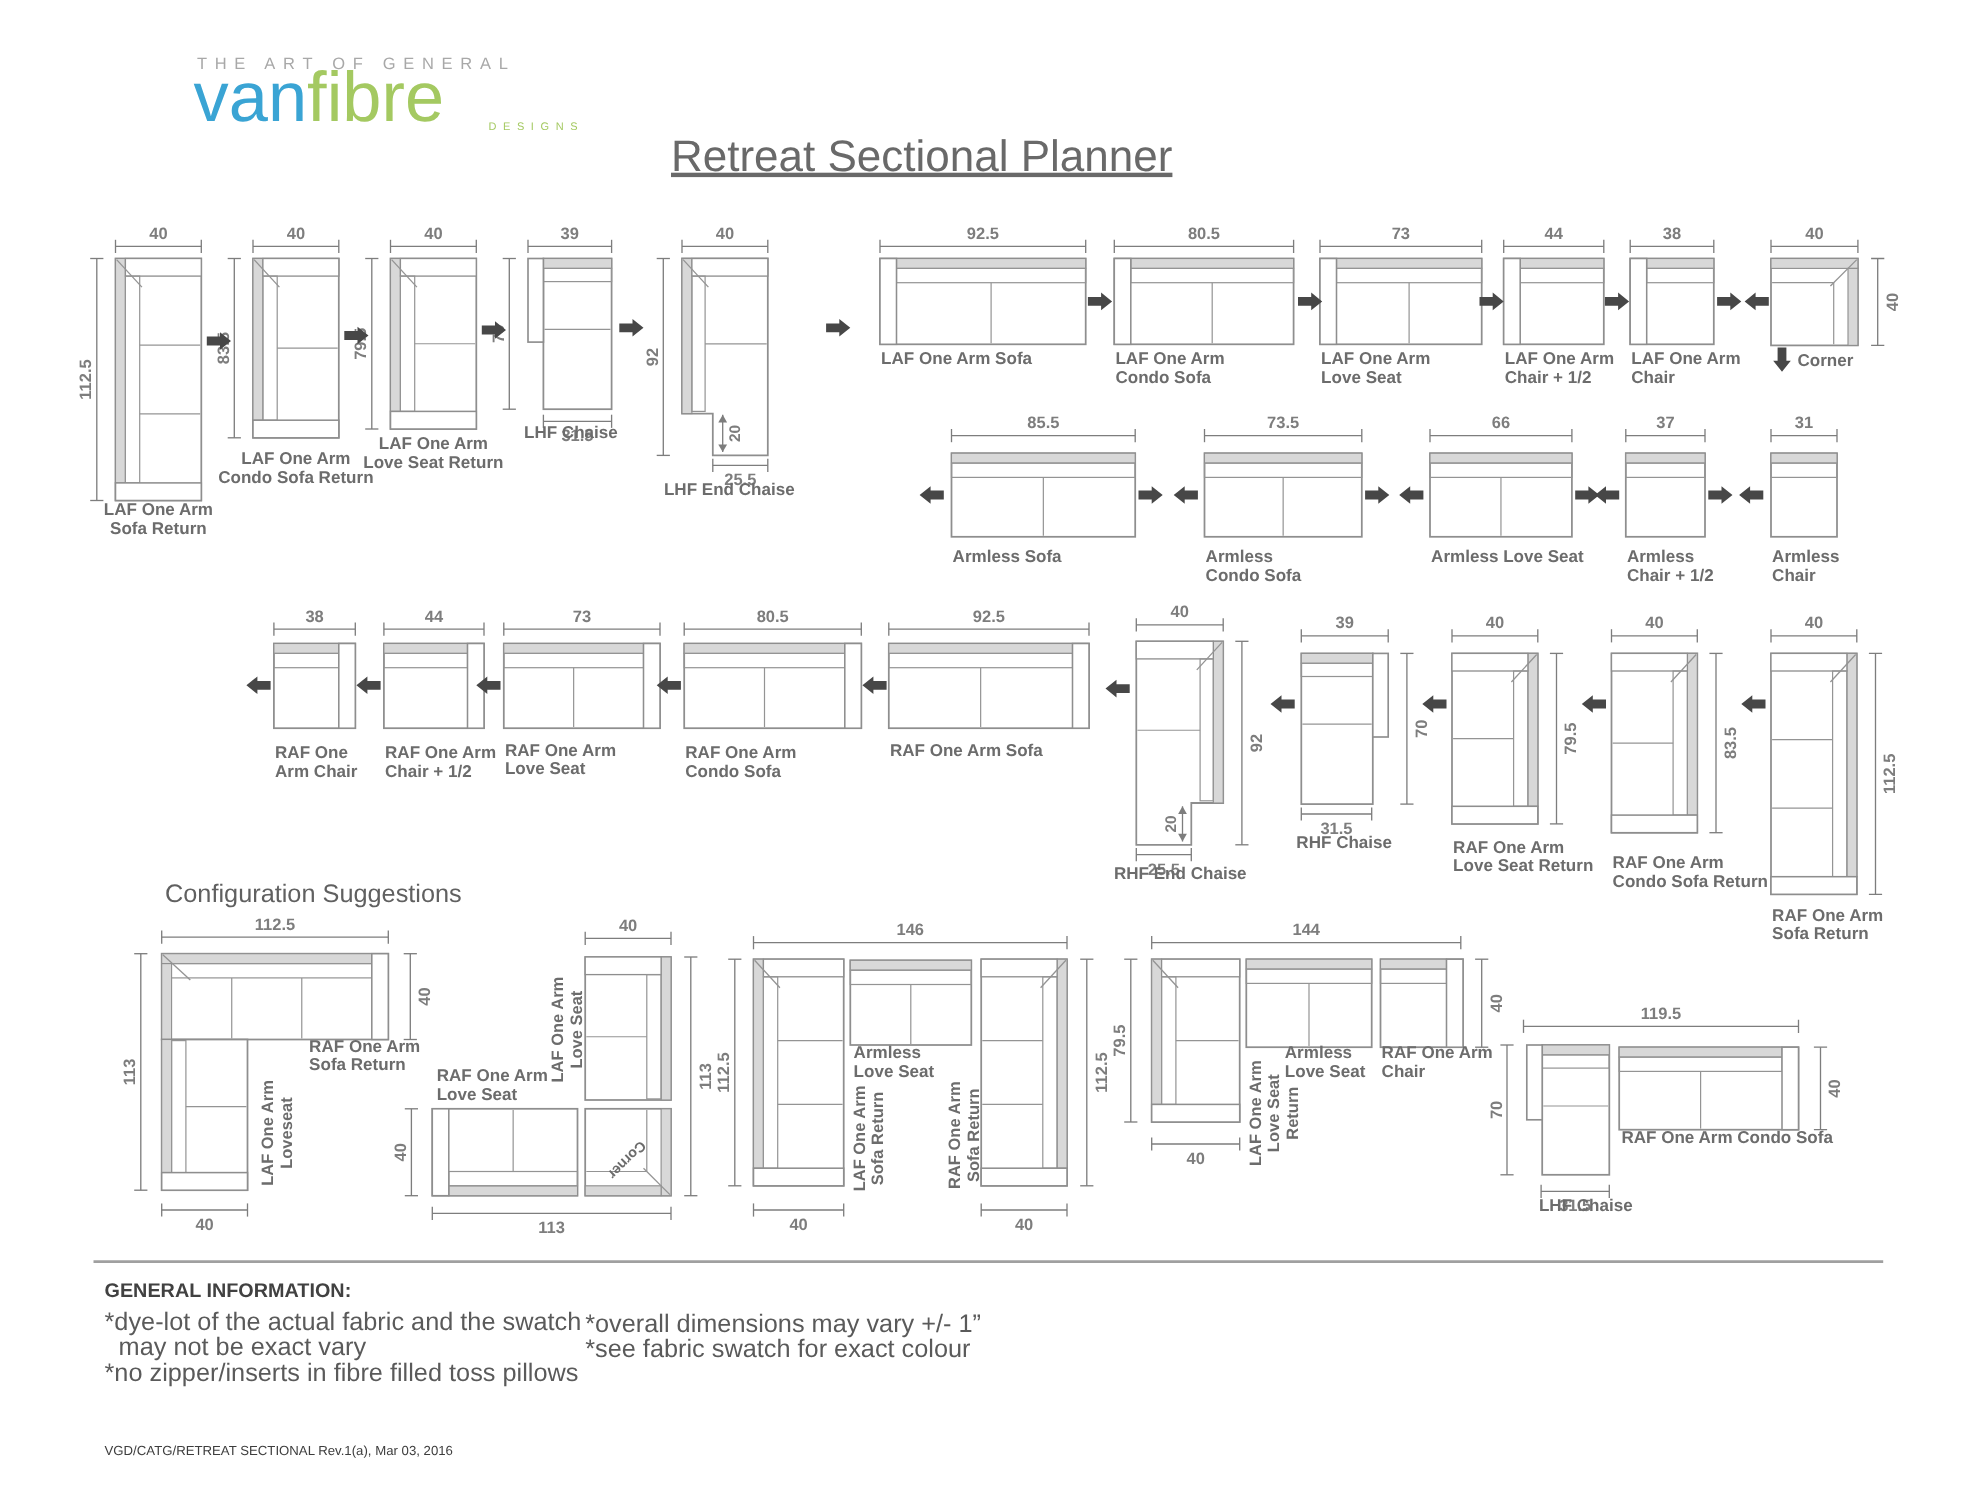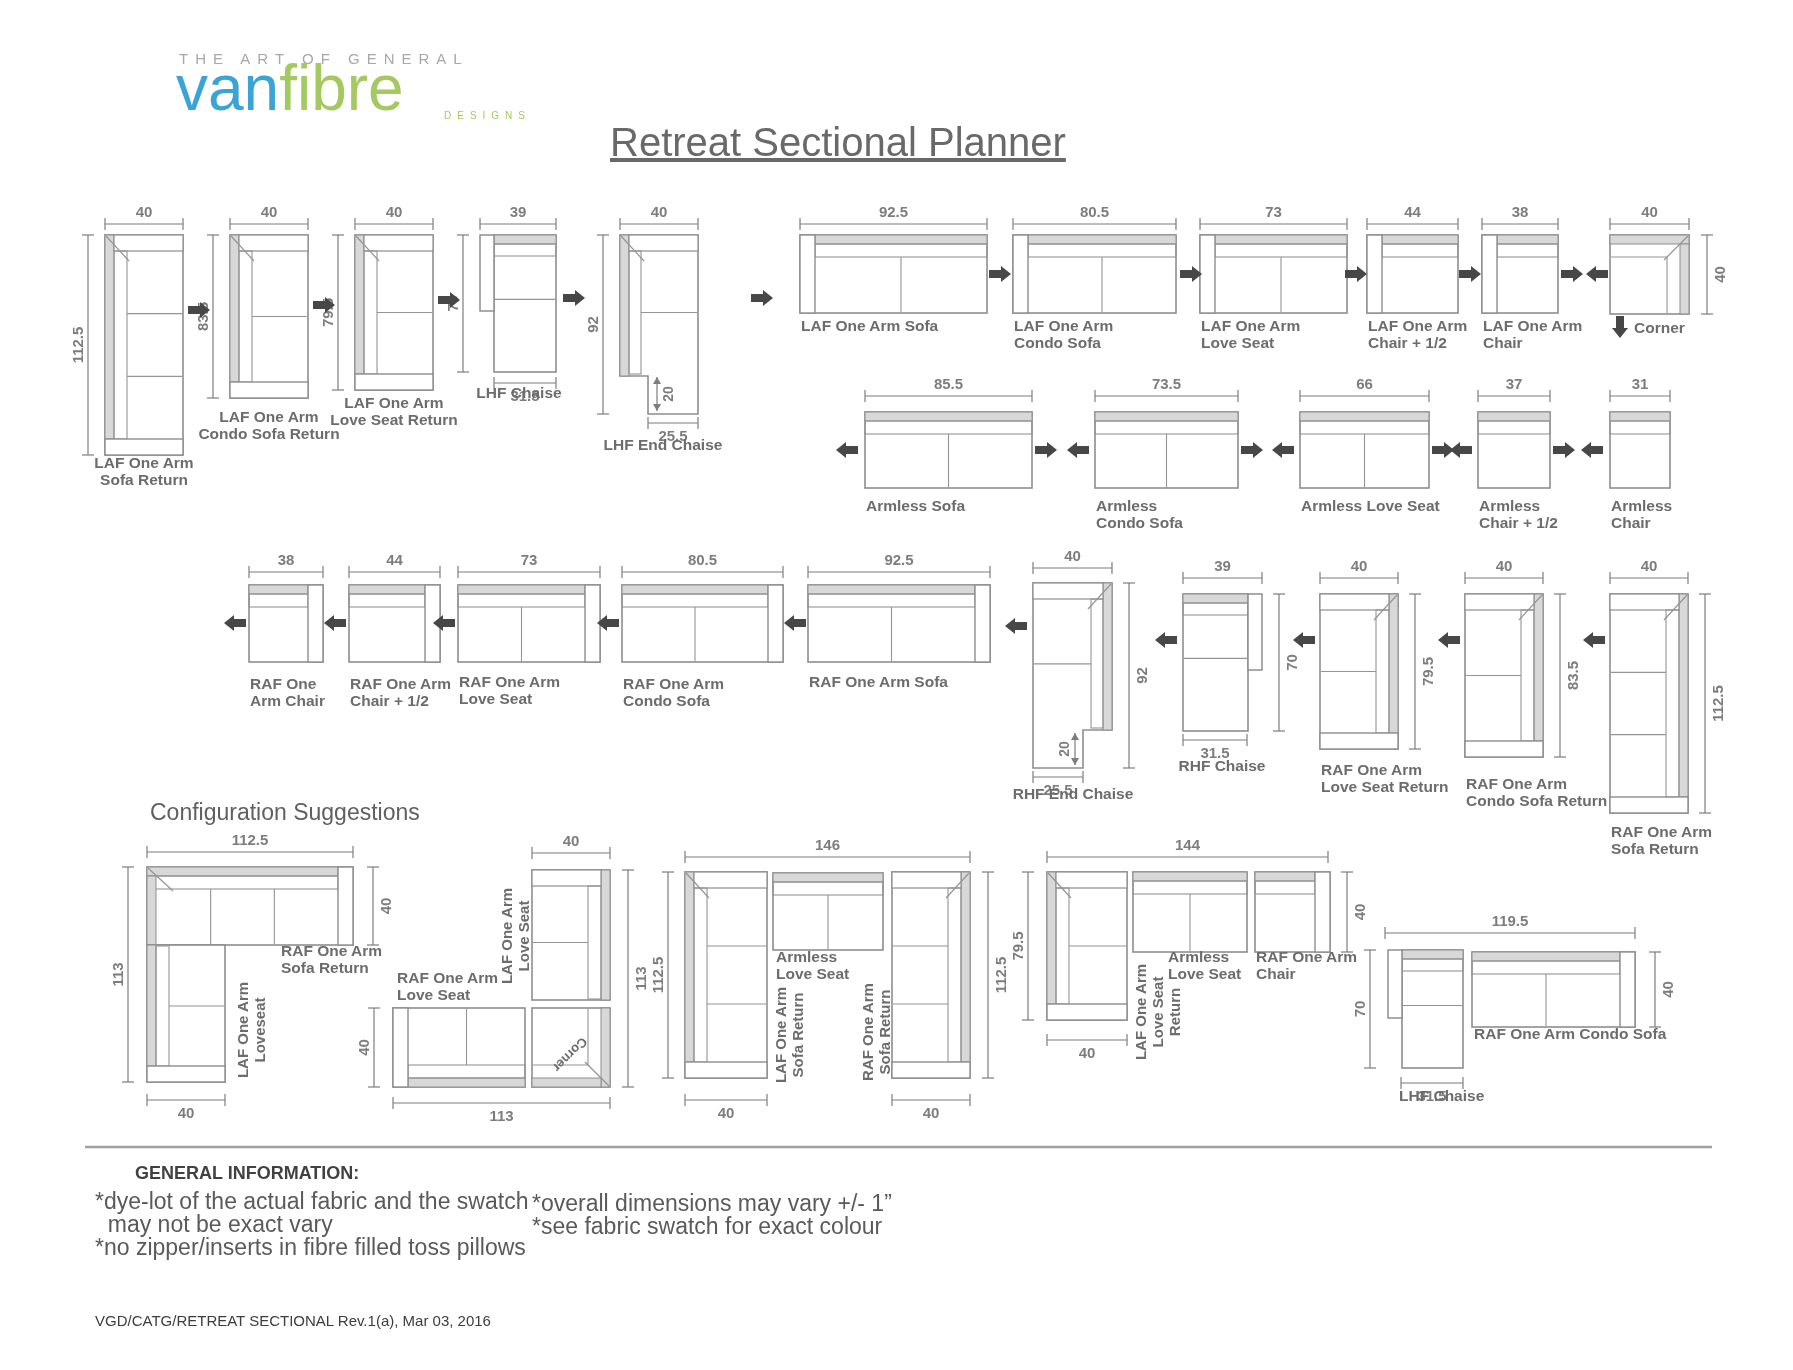--- a/index.html
+++ b/index.html
@@ -7,25 +7,25 @@
        font-family:"Liberation Sans", sans-serif;overflow:hidden;}
   #planner{position:absolute;left:0;top:0;}
   .abs{position:absolute;}
   #logo-tagline{left:179px;top:50px;font-size:15px;letter-spacing:7px;color:#a8a8a8;}
   #logo-wordmark{left:176px;top:56px;font-size:64px;line-height:1;letter-spacing:0px;}
   #logo-wordmark .blue{color:#3aa4d4;}
   #logo-wordmark .green{color:#a4c961;}
   #logo-designs{left:444px;top:110px;font-size:10px;letter-spacing:6px;color:#a4c961;}
   #page-title{left:610px;top:120px;font-size:40px;color:#696969;text-decoration:underline;}
   #config-heading{left:150px;top:799px;font-size:23px;font-weight:normal;color:#606060;}
-  #general-info-heading{left:95px;top:1163px;font-size:18px;font-weight:bold;color:#414141;margin-left:40px;}
+  #general-info-heading{left:95px;top:1163px;font-size:18px;font-weight:bold;color:#414141;}
   .info-col{font-size:23px;color:#5a5a5a;line-height:23px;white-space:pre;}
   #info-left{left:95px;top:1190px;}
   #info-right{left:532px;top:1192px;}
-  #doc-footer{left:95px;top:1312px;font-size:15px;color:#3d3d3d;}
+  #doc-footer{left:95px;top:1312px;font-size:12px;color:#3d3d3d;}
   svg text{font-family:"Liberation Sans", sans-serif;}
 </style>
 </head>
 <body>
 
 <div class="abs" id="logo-tagline">THE ART OF GENERAL</div>
 <div class="abs" id="logo-wordmark"><span class="blue">van</span><span class="green">fibre</span></div>
 <div class="abs" id="logo-designs">DESIGNS</div>
 <div class="abs" id="page-title">Retreat Sectional Planner</div>
 <div class="abs" id="config-heading">Configuration Suggestions</div>

